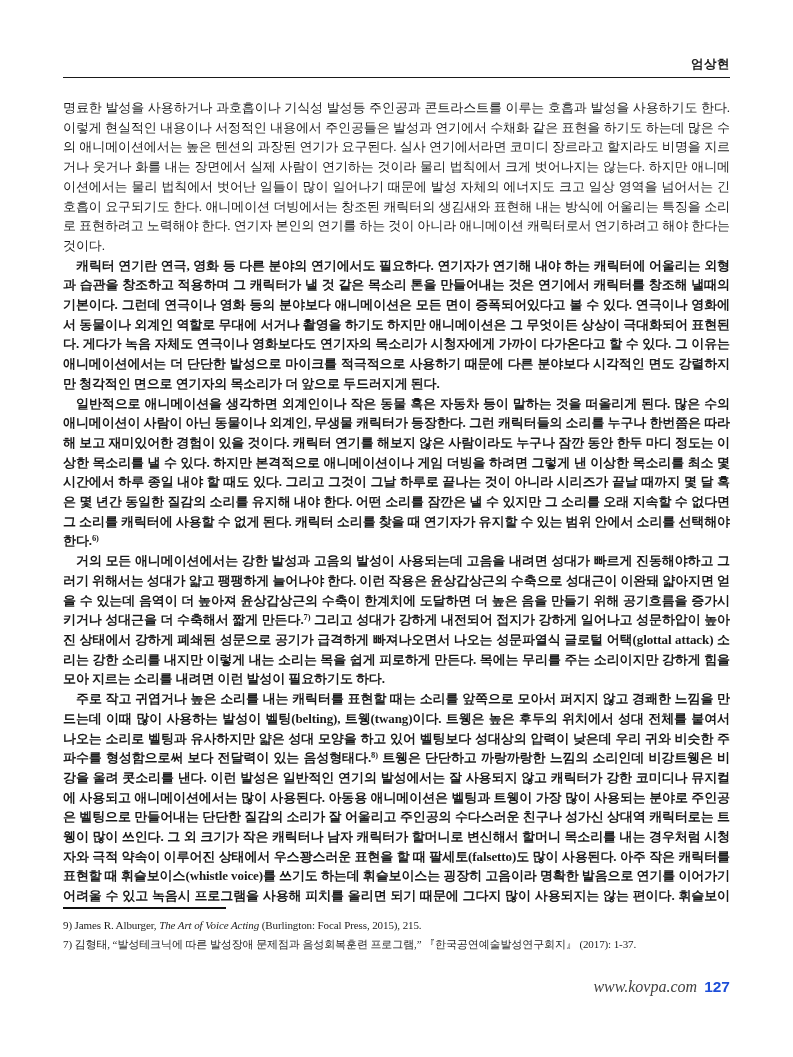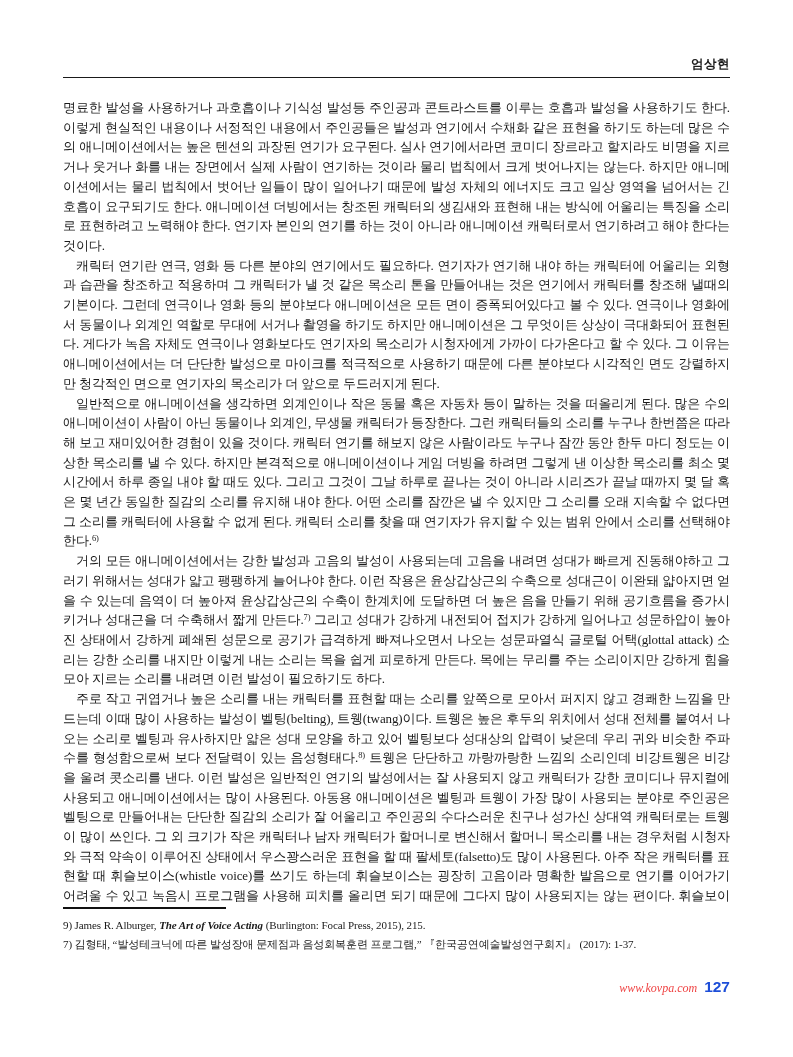--- a/index.html
+++ b/index.html
@@ -29,21 +29,21 @@
     overflow:hidden;
   }
   .para{
     margin:0;
     font-size:13px;
     line-height:19.7px;
     text-align:justify;
     word-break:break-all;
     letter-spacing:-0.1px;
   }
-  .para.indent{text-indent:13px;}
+  .para.indent{text-indent:13px;font-weight:bold;}
   .para sup{
     font-size:8.5px;
     line-height:0;
     vertical-align:4px;
   }
   .fn-sep{
     width:163px;
     border-top:2px solid #111;
     margin:2px 0 7px 0;
   }
@@ -60,22 +60,22 @@
   .page-footer{
     position:absolute;
     top:978px;
     right:63px;
     display:flex;
     align-items:baseline;
     gap:7px;
   }
   .site-url{
     font-style:italic;
-    font-size:12px;
-    color:#ef4444;
+    font-size:16px;
+    color:#404040;
   }
   .page-number{
     font-family:"Liberation Sans","DejaVu Sans",sans-serif;
     font-weight:700;
     font-size:15.5px;
     color:#1d4ed8;
   }
 </style>
 </head>
 <body>
@@ -88,21 +88,21 @@
       <p class="para"><span>명료한 발성을 사용하거나 과호흡이나 기식성 발성등 주인공과 콘트라스트를 이루는 호흡과 발성을 사용하기도 한다. 이렇게 현실적인 내용이나 서정적인 내용에서 주인공들은 발성과 연기에서 수채화 같은 표현을 하기도 하는데 많은 수의 애니메이션에서는 높은 텐션의 과장된 연기가 요구된다. 실사 연기에서라면 코미디 장르라고 할지라도 비명을 지르거나 웃거나 화를 내는 장면에서 실제 사람이 연기하는 것이라 물리 법칙에서 크게 벗어나지는 않는다. 하지만 애니메이션에서는 물리 법칙에서 벗어난 일들이 많이 일어나기 때문에 발성 자체의 에너지도 크고 일상 영역을 넘어서는 긴 호흡이 요구되기도 한다. 애니메이션 더빙에서는 창조된 캐릭터의 생김새와 표현해 내는 방식에 어울리는 특징을 소리로 표현하려고 노력해야 한다. 연기자 본인의 연기를 하는 것이 아니라 애니메이션 캐릭터로서 연기하려고 해야 한다는 것이다.</span></p>
       <p class="para indent"><span>캐릭터 연기란 연극, 영화 등 다른 분야의 연기에서도 필요하다. 연기자가 연기해 내야 하는 캐릭터에 어울리는 외형과 습관을 창조하고 적용하며 그 캐릭터가 낼 것 같은 목소리 톤을 만들어내는 것은 연기에서 캐릭터를 창조해 낼때의 기본이다. 그런데 연극이나 영화 등의 분야보다 애니메이션은 모든 면이 증폭되어있다고 볼 수 있다. 연극이나 영화에서 동물이나 외계인 역할로 무대에 서거나 촬영을 하기도 하지만 애니메이션은 그 무엇이든 상상이 극대화되어 표현된다. 게다가 녹음 자체도 연극이나 영화보다도 연기자의 목소리가 시청자에게 가까이 다가온다고 할 수 있다. 그 이유는 애니메이션에서는 더 단단한 발성으로 마이크를 적극적으로 사용하기 때문에 다른 분야보다 시각적인 면도 강렬하지만 청각적인 면으로 연기자의 목소리가 더 앞으로 두드러지게 된다.</span></p>
       <p class="para indent"><span>일반적으로 애니메이션을 생각하면 외계인이나 작은 동물 혹은 자동차 등이 말하는 것을 떠올리게 된다. 많은 수의 애니메이션이 사람이 아닌 동물이나 외계인, 무생물 캐릭터가 등장한다. 그런 캐릭터들의 소리를 누구나 한번쯤은 따라해 보고 재미있어한 경험이 있을 것이다. 캐릭터 연기를 해보지 않은 사람이라도 누구나 잠깐 동안 한두 마디 정도는 이상한 목소리를 낼 수 있다. 하지만 본격적으로 애니메이션이나 게임 더빙을 하려면 그렇게 낸 이상한 목소리를 최소 몇 시간에서 하루 종일 내야 할 때도 있다. 그리고 그것이 그날 하루로 끝나는 것이 아니라 시리즈가 끝날 때까지 몇 달 혹은 몇 년간 동일한 질감의 소리를 유지해 내야 한다. 어떤 소리를 잠깐은 낼 수 있지만 그 소리를 오래 지속할 수 없다면 그 소리를 캐릭터에 사용할 수 없게 된다. 캐릭터 소리를 찾을 때 연기자가 유지할 수 있는 범위 안에서 소리를 선택해야 한다.</span><sup>6)</sup></p>
       <p class="para indent"><span>거의 모든 애니메이션에서는 강한 발성과 고음의 발성이 사용되는데 고음을 내려면 성대가 빠르게 진동해야하고 그러기 위해서는 성대가 얇고 팽팽하게 늘어나야 한다. 이런 작용은 윤상갑상근의 수축으로 성대근이 이완돼 얇아지면 얻을 수 있는데 음역이 더 높아져 윤상갑상근의 수축이 한계치에 도달하면 더 높은 음을 만들기 위해 공기흐름을 증가시키거나 성대근을 더 수축해서 짧게 만든다.</span><sup>7)</sup><span> 그리고 성대가 강하게 내전되어 접지가 강하게 일어나고 성문하압이 높아진 상태에서 강하게 폐쇄된 성문으로 공기가 급격하게 빠져나오면서 나오는 성문파열식 글로털 어택(glottal attack) 소리는 강한 소리를 내지만 이렇게 내는 소리는 목을 쉽게 피로하게 만든다. 목에는 무리를 주는 소리이지만 강하게 힘을 모아 지르는 소리를 내려면 이런 발성이 필요하기도 하다.</span></p>
       <p class="para indent"><span>주로 작고 귀엽거나 높은 소리를 내는 캐릭터를 표현할 때는 소리를 앞쪽으로 모아서 퍼지지 않고 경쾌한 느낌을 만드는데 이때 많이 사용하는 발성이 벨팅(belting), 트웽(twang)이다. 트웽은 높은 후두의 위치에서 성대 전체를 붙여서 나오는 소리로 벨팅과 유사하지만 얇은 성대 모양을 하고 있어 벨팅보다 성대상의 압력이 낮은데 우리 귀와 비슷한 주파수를 형성함으로써 보다 전달력이 있는 음성형태다.</span><sup>8)</sup><span> 트웽은 단단하고 까랑까랑한 느낌의 소리인데 비강트웽은 비강을 울려 콧소리를 낸다. 이런 발성은 일반적인 연기의 발성에서는 잘 사용되지 않고 캐릭터가 강한 코미디나 뮤지컬에 사용되고 애니메이션에서는 많이 사용된다. 아동용 애니메이션은 벨팅과 트웽이 가장 많이 사용되는 분야로 주인공은 벨팅으로 만들어내는 단단한 질감의 소리가 잘 어울리고 주인공의 수다스러운 친구나 성가신 상대역 캐릭터로는 트웽이 많이 쓰인다. 그 외 크기가 작은 캐릭터나 남자 캐릭터가 할머니로 변신해서 할머니 목소리를 내는 경우처럼 시청자와 극적 약속이 이루어진 상태에서 우스꽝스러운 표현을 할 때 팔세토(falsetto)도 많이 사용된다. 아주 작은 캐릭터를 표현할 때 휘슬보이스(whistle voice)를 쓰기도 하는데 휘슬보이스는 굉장히 고음이라 명확한 발음으로 연기를 이어가기 어려울 수 있고 녹음시 프로그램을 사용해 피치를 올리면 되기 때문에 그다지 많이 사용되지는 않는 편이다. 휘슬보이스보다는 보컬 프라이(vocal fry)를 사용한 긁히는 소리가 더 많이 사용되는 편이다. 괴물 캐릭터들은 기본적으로 저음의 긁히는 소리가 잘 어울리기 때문에 덩치가 큰 괴물들은 거의 대부분 목소리를 긁</span></p>
     </div>
 
   <div class="fn-sep"></div>
 
   <div id="footnotes">
-      <p class="footnote"><span>9) James R. Alburger, </span><span style="font-style: italic; font-weight: bold;">The Art of Voice Acting</span><span> (Burlington: Focal Press, 2015), 215.</span></p>
+      <p class="footnote"><span>9) James R. Alburger, </span><span style="font-style: italic;">The Art of Voice Acting</span><span> (Burlington: Focal Press, 2015), 215.</span></p>
       <p class="footnote"><span>7) 김형태, “발성테크닉에 따른 발성장애 문제점과 음성회복훈련 프로그램,” 『한국공연예술발성연구회지』 (2017): 1-37.</span></p>
     </div>
 
   <div class="page-footer">
     <span class="site-url">www.kovpa.com</span>
     <span class="page-number">127</span>
   </div>
 
 </div>
 

